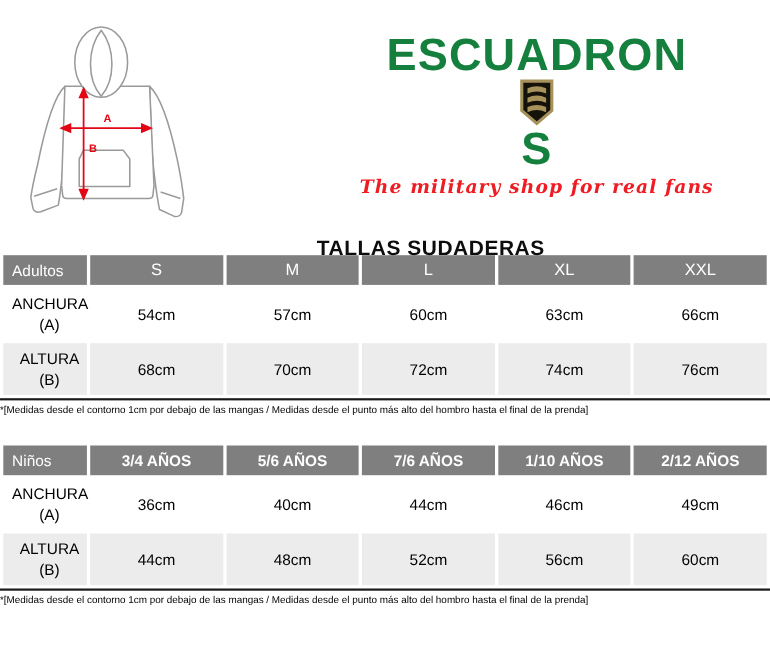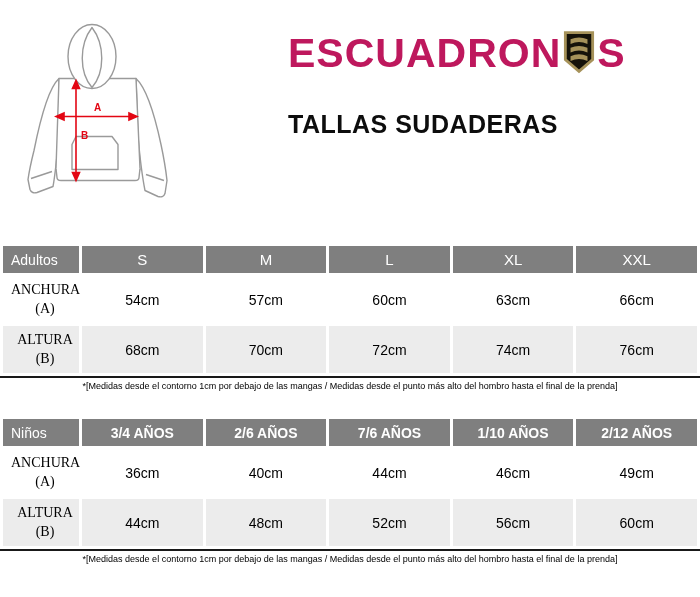--- a/index.html
+++ b/index.html
@@ -4,42 +4,42 @@
 <style>
   * { margin:0; padding:0; box-sizing:border-box; }
   html,body { background:#fff; }
   body { font-family:"Liberation Sans", sans-serif; color:#000; }
   .page { position:relative; width:700px; height:597px; background:#fff; overflow:hidden; }
 
   
   .top { position:relative; height:228px; }
   .hoodie-svg { position:absolute; left:26px; top:6px; }
   .brand { position:absolute; left:288px; top:30px; width:400px; }
-  .logo-row { display:flex; align-items:flex-end; color:#be185d; font-weight:bold;
-              font-size:41px; letter-spacing:1px; line-height:1; }
+  .logo-row { display:flex; align-items:center; color:#15803d; font-weight:bold;
+              font-size:41px; letter-spacing:1px; line-height:1;flex-direction:column; }
   .logo-text { white-space:nowrap; }
   .badge { margin:0 2px; display:block; }
   .tagline { margin-top:4px; text-align:center; color:#EE1C23;
              font-family:"DejaVu Serif", serif; font-style:italic; font-weight:bold;
              font-size:17px; letter-spacing:1px; }
-  .title { margin-top:36px; font-size:25px; font-weight:bold; color:#0d0d0d; letter-spacing:0.5px; }
+  .title { margin-top:36px; font-size:19px; font-weight:bold; color:#0d0d0d; letter-spacing:0.5px; }
 
   
-  .size-block { margin-top:15px; }
+  .size-block { margin-top:1px; }
   .size-block.kids { margin-top:25px; }
   table.sizes { width:700px; table-layout:fixed; border-collapse:separate; border-spacing:3px; }
   table.sizes th { background:#7F7F7F; color:#fff; font-weight:normal; font-size:15px;
                    height:27px; text-align:center; }
   table.sizes th.corner { text-align:left; padding-left:8px; font-size:14px; }
   table.sizes.kids-tbl th.colhead { font-weight:bold; font-size:14px; }
   table.sizes td { height:47px; text-align:center; font-size:14px; background:#fff; }
   table.sizes tr.alt td { background:#ECECEC; }
-  td.rowlabel { text-align:left; padding-left:8px; font-size:12px; line-height:1.3;font-family:Liberation Serif, serif; }
+  td.rowlabel { text-align:left; padding-left:8px; font-size:12px; line-height:1.3; }
   .endline { border-top:2px solid #191919; width:700px; }
-  .footnote { margin-top:3px; font-size:9px; color:#000;text-align:center; }
+  .footnote { margin-top:3px; font-size:9px; color:#000; }
 
   .col-first { width:76px; }
 </style>
 </head>
 <body>
 
 <div class="page">
 
   <div class="top">
 
@@ -80,20 +80,21 @@
       <div class="logo-row">
         <span class="logo-text">ESCUADRON</span>
         <svg class="badge" width="32" height="44" viewBox="0 0 34 46">
           <path d="M2.5,2.5 H31.5 V31 L17,43.5 L2.5,31 Z" fill="#15120A" stroke="#A6925A" stroke-width="3"></path>
           <path d="M8,9.5 Q17,5.5 26,9.5 L26,14.5 Q17,10.5 8,14.5 Z" fill="#A6925A"></path>
           <path d="M8,18.5 Q17,14.5 26,18.5 L26,23.5 Q17,19.5 8,23.5 Z" fill="#A6925A"></path>
           <path d="M8,27.5 Q17,23.5 26,27.5 L26,32.5 Q17,28.5 8,32.5 Z" fill="#A6925A"></path>
         </svg>
         <span class="logo-text">S</span>
       </div>
+      <div class="tagline">The military shop for real fans</div>
       <h1 class="title">TALLAS SUDADERAS</h1>
     </div>
   </div>
 
   <section class="size-block">
     <table class="sizes">
       <colgroup>
           <col class="col-first">
           <col>
           <col>
@@ -145,21 +146,21 @@
           <col>
           <col>
           <col>
           <col>
           <col>
         </colgroup>
       <tbody>
           <tr>
         <th class="corner">Niños</th>
         <th class="colhead">3/4 AÑOS</th>
-        <th class="colhead">2/6 AÑOS</th>
+        <th class="colhead">5/6 AÑOS</th>
         <th class="colhead">7/6 AÑOS</th>
         <th class="colhead">1/10 AÑOS</th>
         <th class="colhead">2/12 AÑOS</th>
       </tr>
       <tr>
         <td class="rowlabel">
           <span>ANCHURA</span><br>
           <span>(A)</span>
         </td>
         <td>36cm</td>

